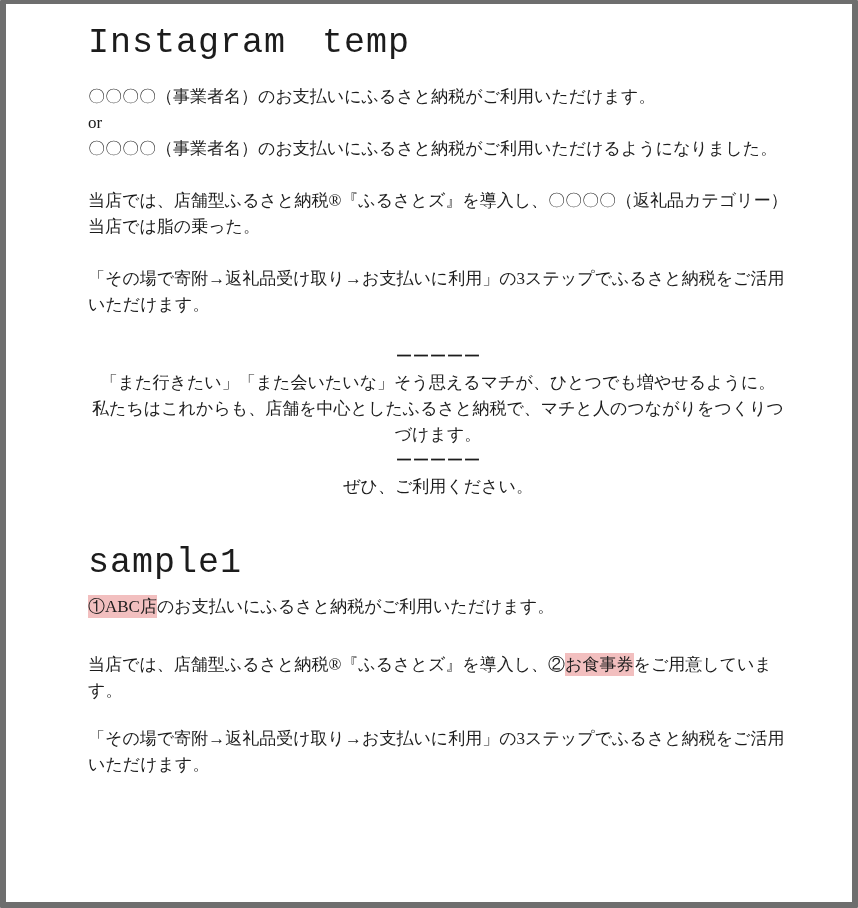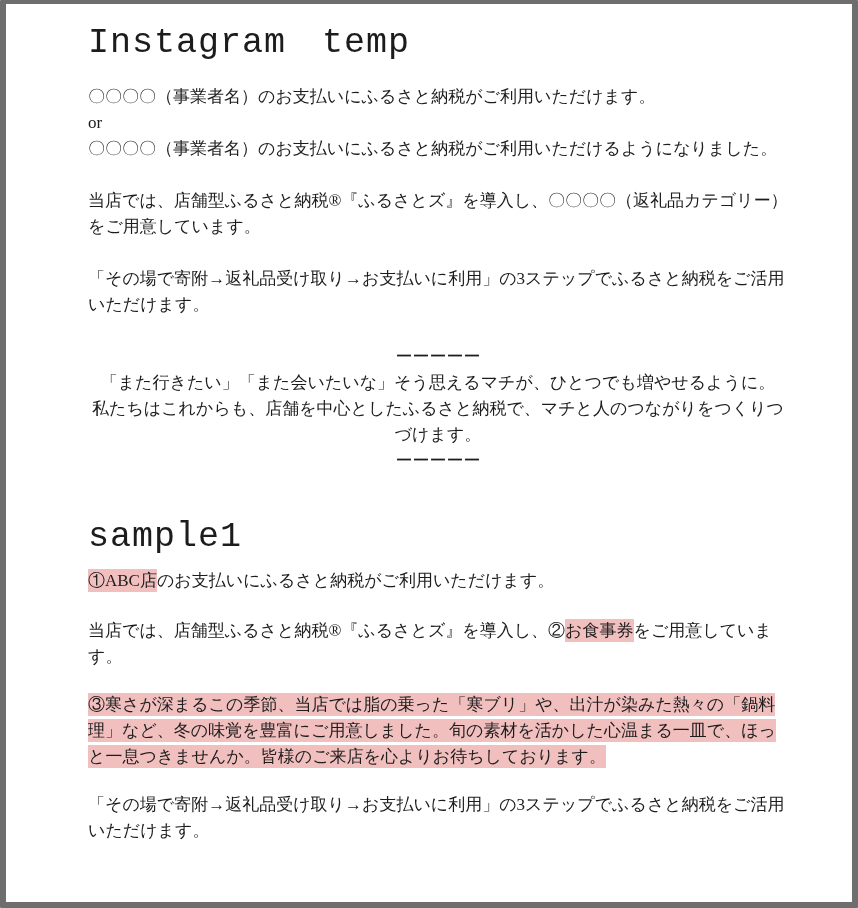--- a/index.html
+++ b/index.html
@@ -36,21 +36,21 @@
     margin: 0;
     white-space: pre;
   }
   h1.doc-title { margin-top: 10px; }
   h2.doc-title { margin-top: 42px; }
   .page p { margin: 26px 0 0 0; }
   p.availability-group { margin-top: 20px; }
   .block { margin-top: 26px; text-align: center; }
   .block > div { margin: 0; }
   p.tight   { margin-top: 10px; }
-  p.gap-24  { margin-top: 24px; }
+  p.gap-24  { margin-top: 32px; }
   p.gap-22  { margin-top: 22px; }
   mark.hl {
     background: var(--highlight, #f2bfbf);
     color: inherit;
     padding: 2px 0;
   }
 </style>
 </head>
 <body>
 
@@ -58,41 +58,39 @@
   <div class="page">
 
     <h1 class="doc-title">Instagram　temp</h1>
 
     <p class="availability-group">
       <span>〇〇〇〇（事業者名）のお支払いにふるさと納税がご利用いただけます。</span><br>
       <span>or</span><br>
       <span>〇〇〇〇（事業者名）のお支払いにふるさと納税がご利用いただけるようになりました。</span>
     </p>
 
-    <p>当店では、店舗型ふるさと納税®『ふるさとズ』を導入し、〇〇〇〇（返礼品カテゴリー）をご用意しています。</p>
+    <p>当店では、店舗型ふるさと納税®『ふるさとズ』を導入し、〇〇〇〇（返礼品カテゴリー）当店では脂の乗った。</p>
 
     <p>「その場で寄附→返礼品受け取り→お支払いに利用」の3ステップでふるさと納税をご活用いただけます。</p>
 
     <div class="block">
       <div>ーーーーー</div>
       <div>「また行きたい」「また会いたいな」そう思えるマチが、ひとつでも増やせるように。</div>
       <div>私たちはこれからも、店舗を中心としたふるさと納税で、マチと人のつながりをつくりつづけます。</div>
       <div>ーーーーー</div>
+      <div>ぜひ、ご利用ください。</div>
     </div>
 
     <h2 class="doc-title">sample1</h2>
 
     <p class="tight">
       <mark class="hl">①ABC店</mark><span>のお支払いにふるさと納税がご利用いただけます。</span>
     </p>
 
     <p class="gap-24">
       <span>当店では、店舗型ふるさと納税®『ふるさとズ』を導入し、②</span><mark class="hl">お食事券</mark><span>をご用意しています。</span>
     </p>
 
-    <p class="gap-22">
-      <mark class="hl">③寒さが深まるこの季節、当店では脂の乗った「寒ブリ」や、出汁が染みた熱々の「鍋料理」など、冬の味覚を豊富にご用意しました。旬の素材を活かした心温まる一皿で、ほっと一息つきませんか。皆様のご来店を心よりお待ちしております。</mark>
-    </p>
 
     <p class="gap-22">「その場で寄附→返礼品受け取り→お支払いに利用」の3ステップでふるさと納税をご活用いただけます。</p>
 
   </div>
 </div>
 
 </body></html>

